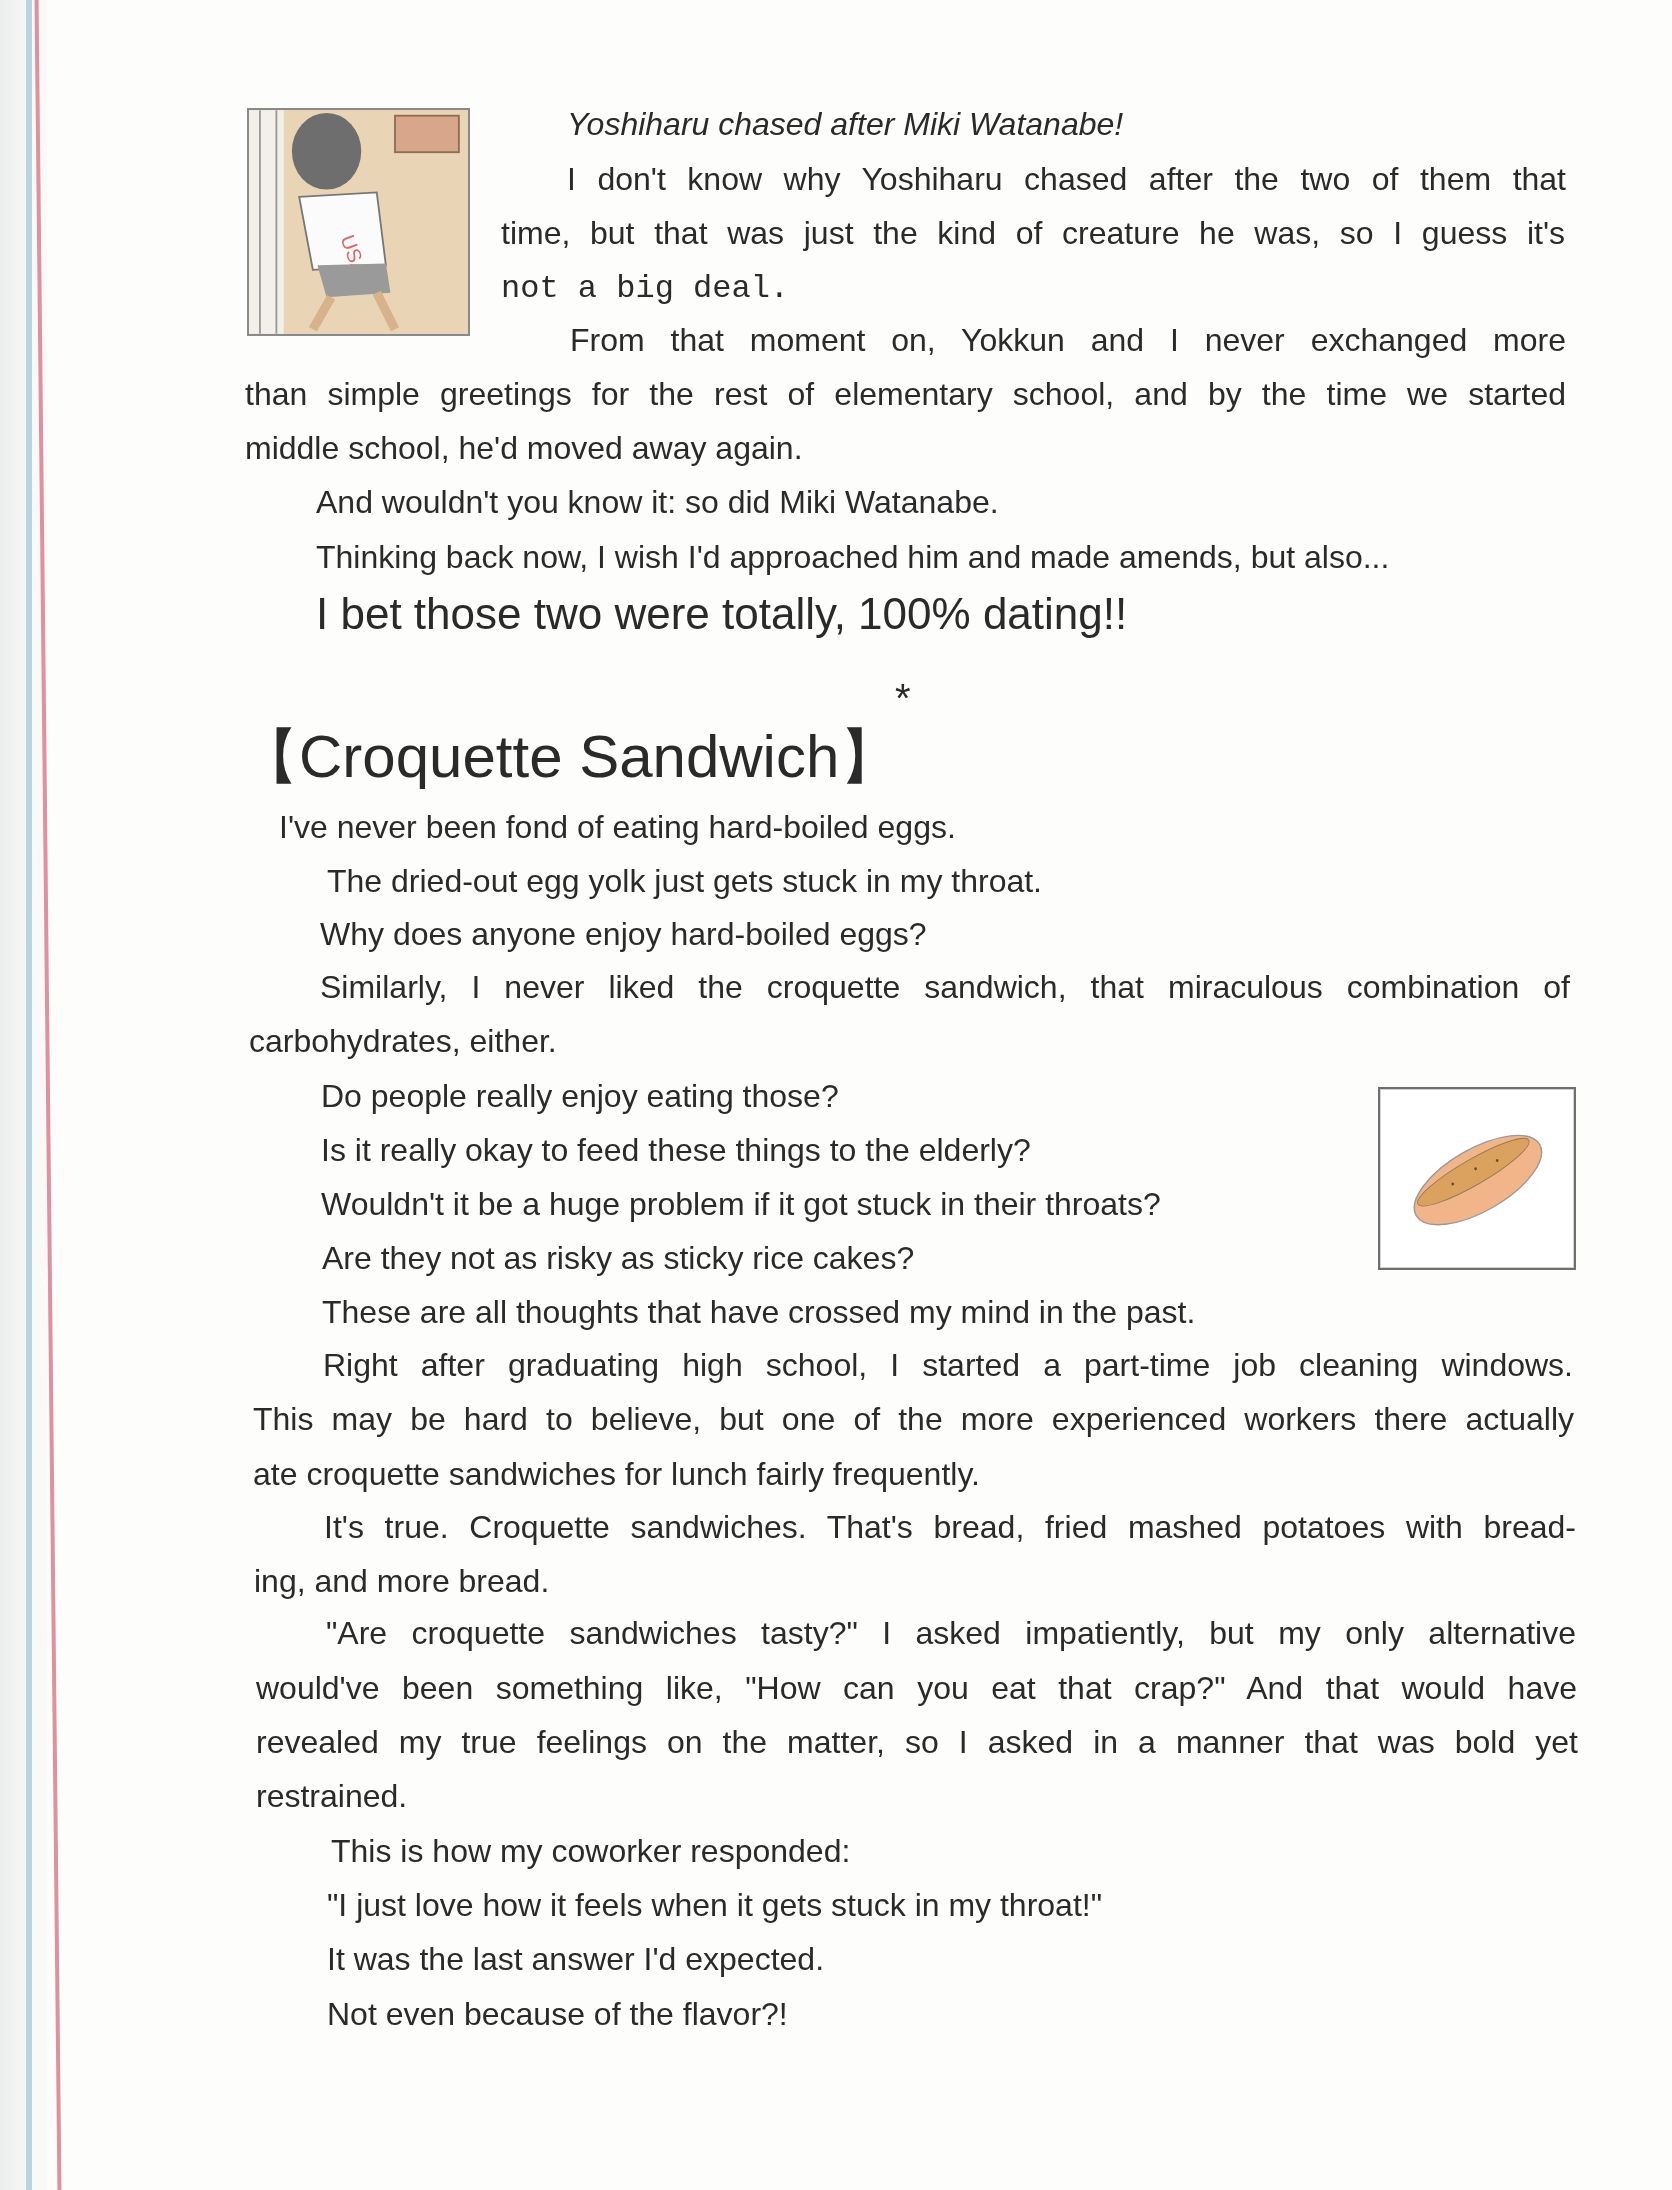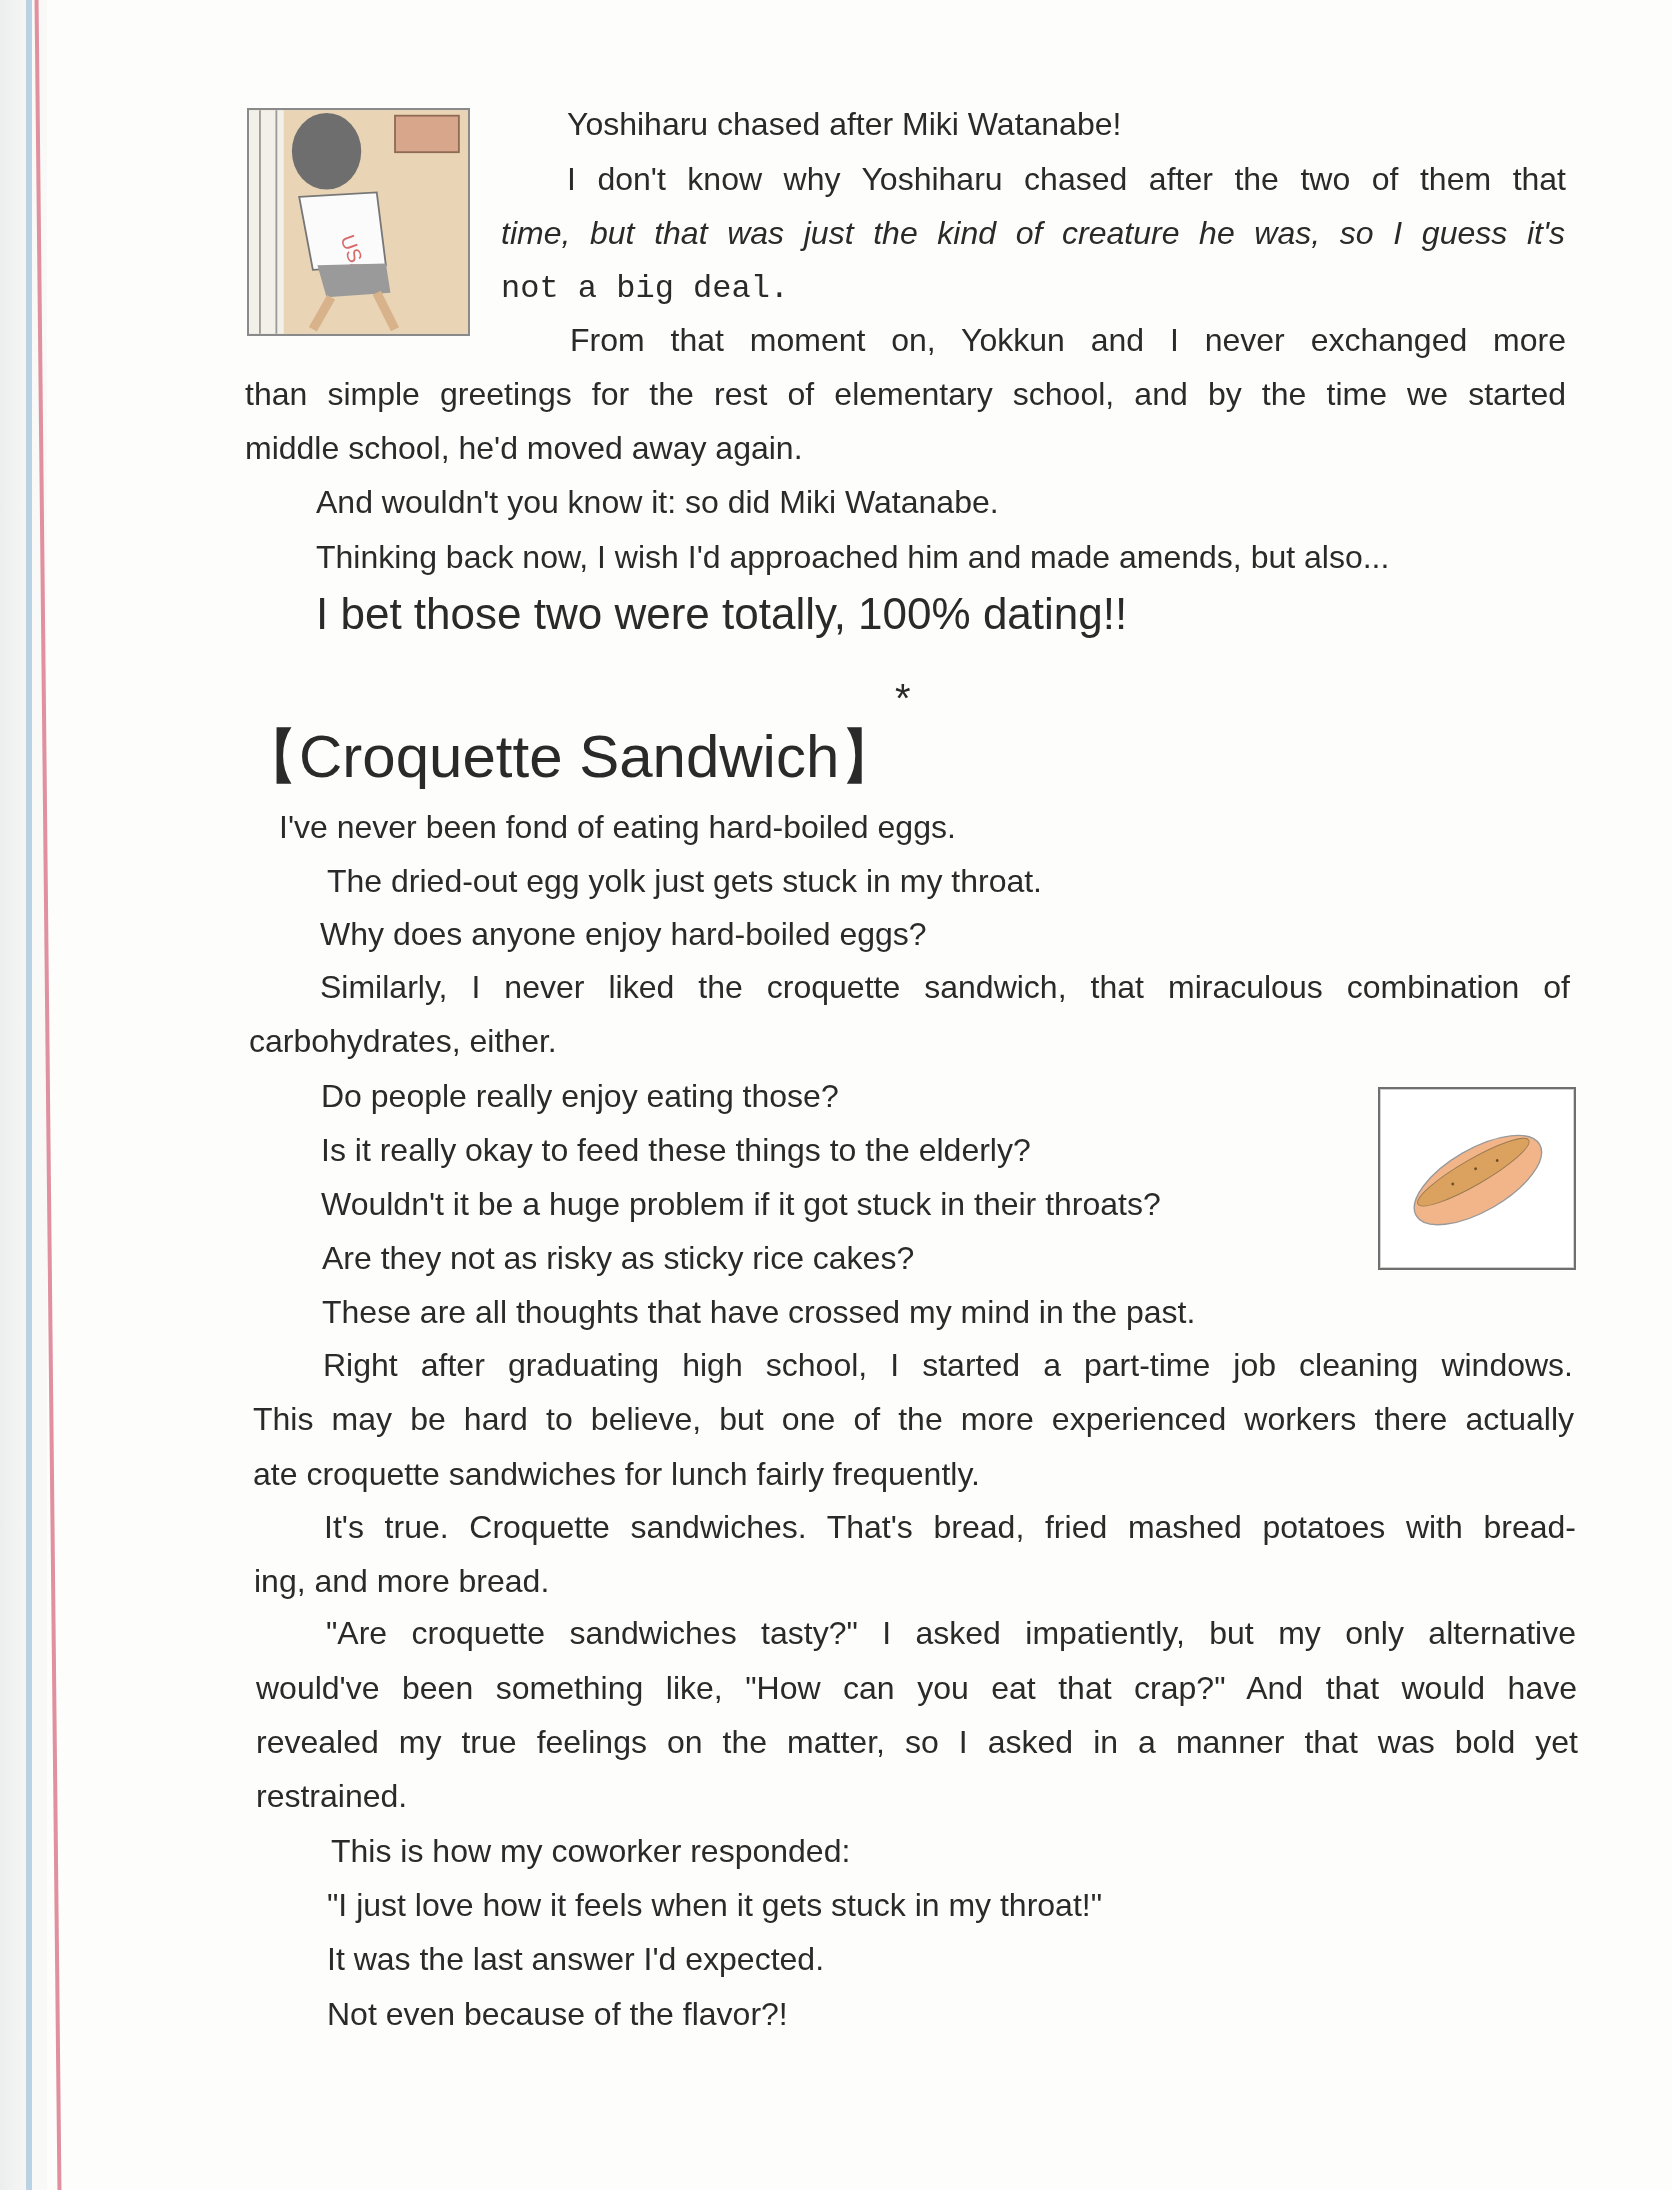--- a/index.html
+++ b/index.html
@@ -33,23 +33,23 @@
     <line x1="30" y1="0" x2="30" y2="245" stroke="#9a9a9a" stroke-width="2"></line>
     <rect x="160" y="6" width="70" height="40" fill="#d8a68a" stroke="#8f6b55" stroke-width="2"></rect>
     <ellipse cx="85" cy="45" rx="38" ry="42" fill="#6e6e6e"></ellipse>
     <path d="M55 95 L140 90 L150 170 L70 175 Z" fill="#fbfbfb" stroke="#777" stroke-width="2"></path>
     <text x="100" y="140" font-size="22" fill="#d96a6a" font-family="Liberation Sans, sans-serif" transform="rotate(70 100 140)">USA</text>
     <path d="M75 170 L150 168 L155 200 L85 205 Z" fill="#9a9a9a"></path>
     <path d="M90 205 L70 240 M140 200 L160 240" stroke="#d7b28a" stroke-width="10"></path>
   </svg>
 </div>
 
-<div class="p" style="left:567px;top:106px;">Yoshiharu chased after Miki Watanabe!</div>
+<div class="p" style="left:567px;top:106px;font-style:italic;">Yoshiharu chased after Miki Watanabe!</div>
 <div class="p just" style="left:567px;top:161px;width:999px;">I don't know why Yoshiharu chased after the two of them that</div>
-<div class="p just" style="left:501px;top:215px;width:1064px;font-style:italic;">time, but that was just the kind of creature he was, so I guess it's</div>
+<div class="p just" style="left:501px;top:215px;width:1064px;">time, but that was just the kind of creature he was, so I guess it's</div>
 <div class="p" style="left:501px;top:270px;font-family:Liberation Mono, monospace;">not a big deal.</div>
 <div class="p just" style="left:570px;top:322px;width:996px;">From that moment on, Yokkun and I never exchanged more</div>
 <div class="p just" style="left:245px;top:376px;width:1321px;">than simple greetings for the rest of elementary school, and by the time we started</div>
 <div class="p" style="left:245px;top:430px;">middle school, he'd moved away again.</div>
 <div class="p" style="left:316px;top:484px;">And wouldn't you know it: so did Miki Watanabe.</div>
 <div class="p" style="left:316px;top:539px;">Thinking back now, I wish I'd approached him and made amends, but also...</div>
 <div class="p big" style="left:316px;top:588px;">I bet those two were totally, 100% dating!!</div>
 
 <div class="star" style="left:895px;top:676px;">*</div>
 

